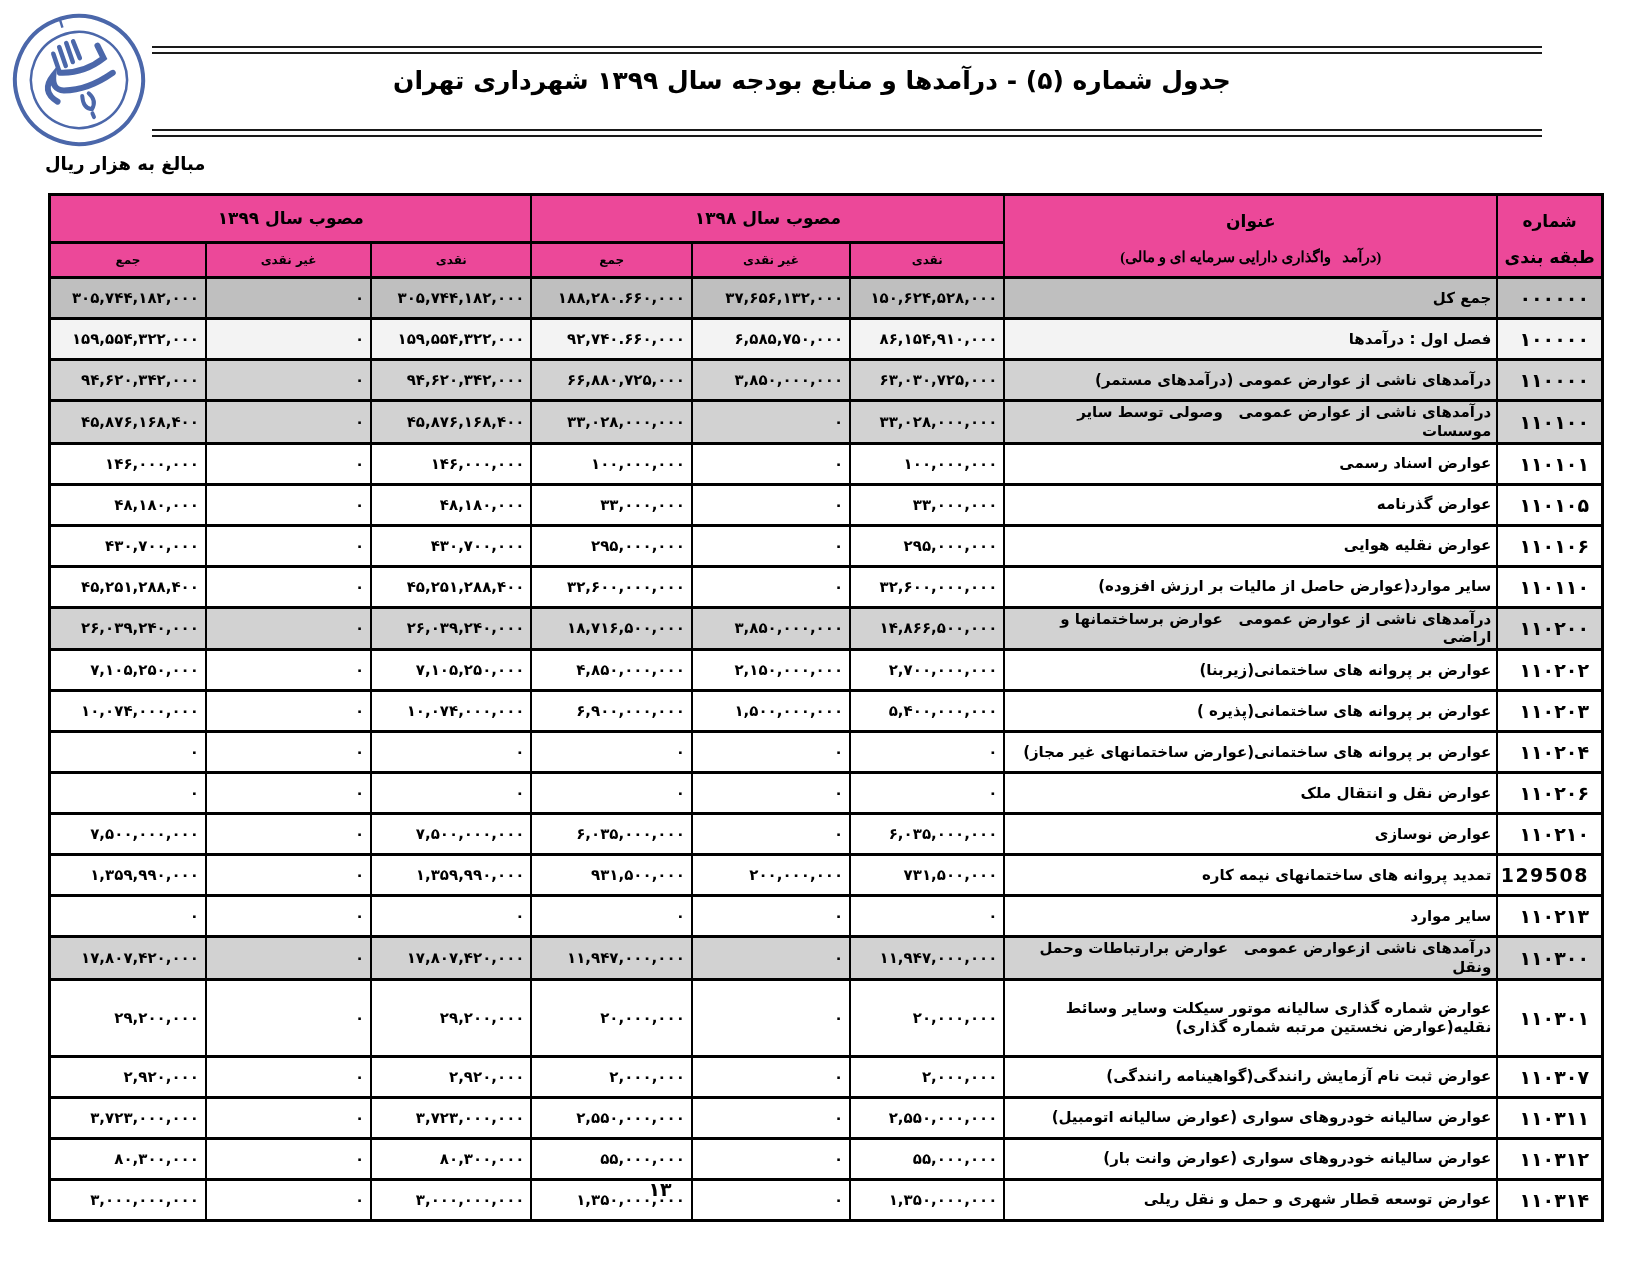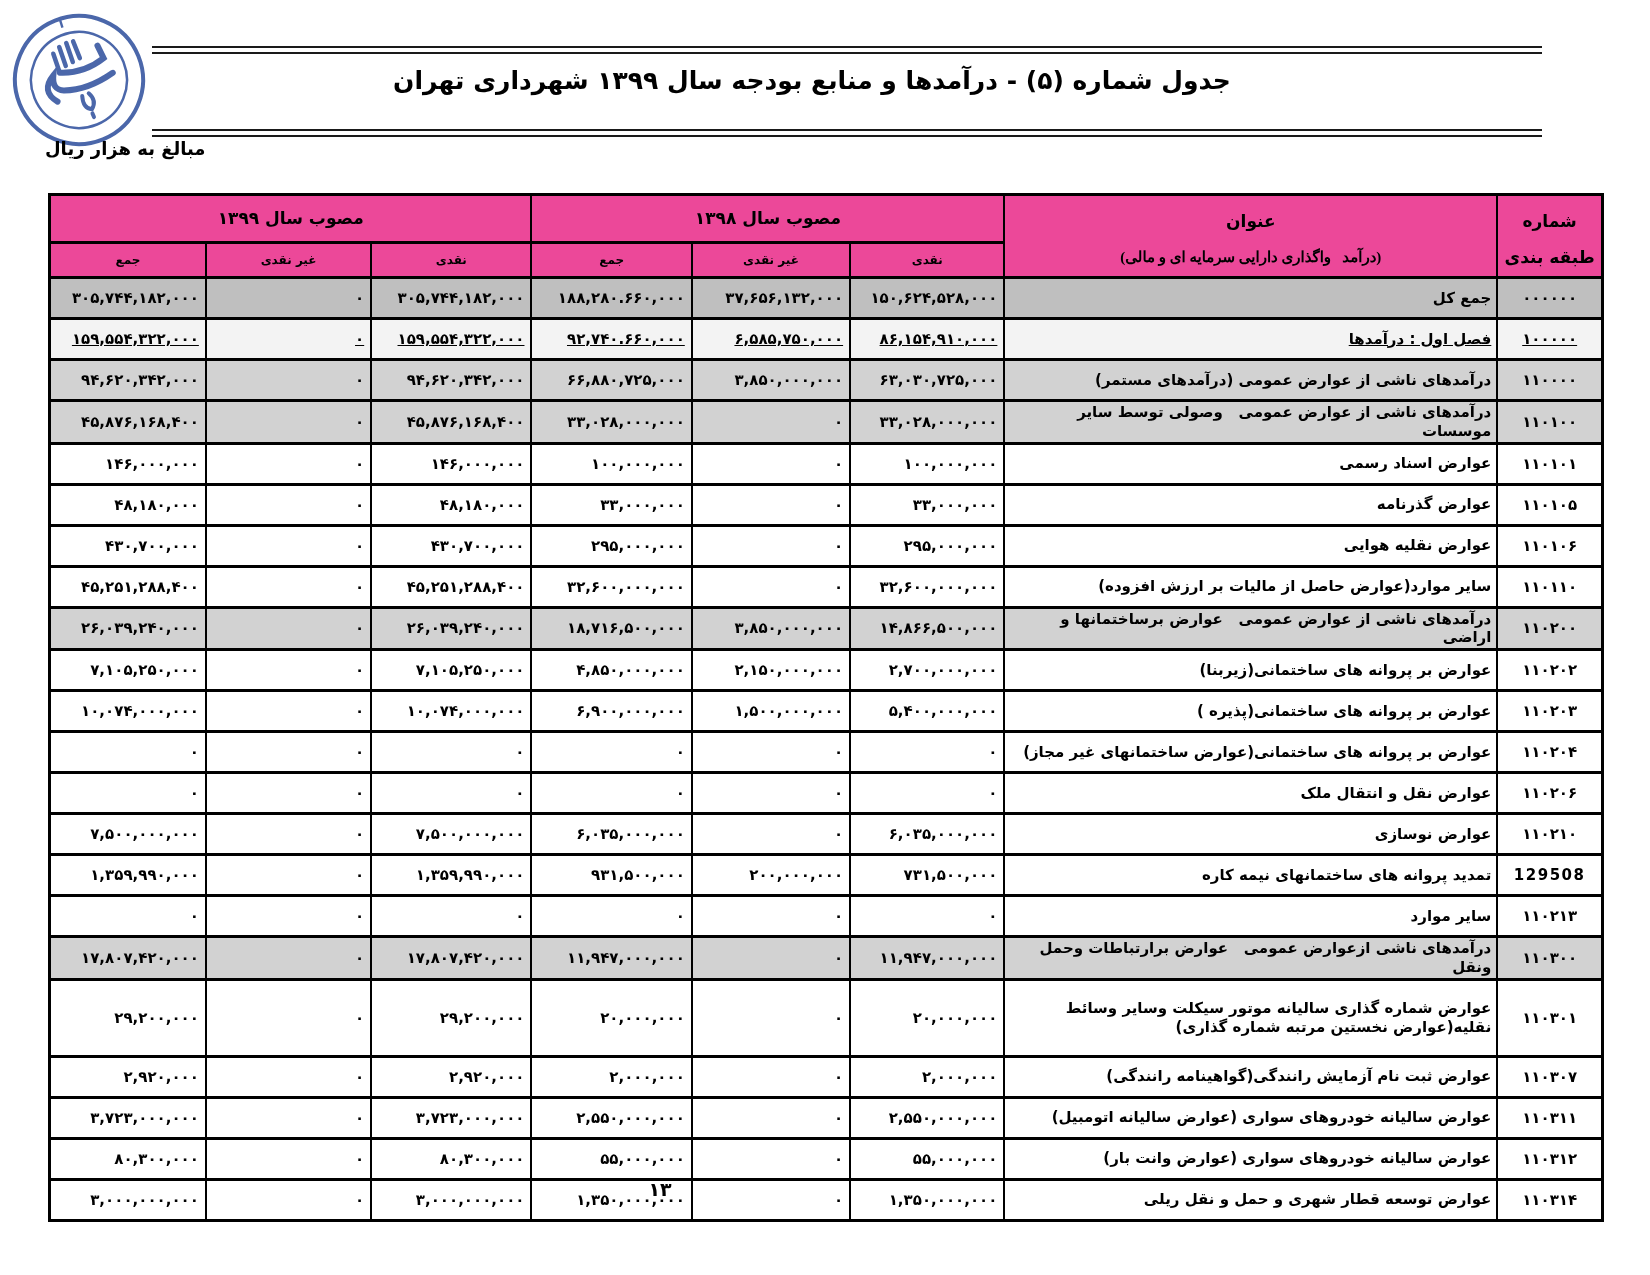--- a/index.html
+++ b/index.html
@@ -8,21 +8,21 @@
     font-family:"DejaVu Sans","Liberation Sans",sans-serif;color:#000;
     overflow:hidden;
   }
   
   .rule{position:absolute;left:152px;width:1390px;height:4px;
     border-top:2px solid #1a1a1a;border-bottom:2px solid #1a1a1a;}
   .rule.top{top:46px;}
   .rule.bottom{top:129px;}
   .doc-title{position:absolute;left:152px;top:66px;width:1320px;text-align:center;
     direction:rtl;font-size:25px;font-weight:bold;letter-spacing:0;}
-  .unit-note{position:absolute;left:45px;top:138px;direction:rtl;
+  .unit-note{position:absolute;left:45px;top:153px;direction:rtl;
     font-size:18px;font-weight:bold;}
   
   .stamp{position:absolute;left:6px;top:0px;}
   
   table.budget{
     position:absolute;left:48px;top:193px;width:1556px;
     border-collapse:collapse;table-layout:fixed;direction:rtl;
     border:3px solid #000;
   }
   table.budget th,table.budget td{
@@ -31,24 +31,24 @@
   }
   thead th{background:#ec4899;font-size:17px;text-align:center;padding:0;}
   .hdr-top{height:44px;line-height:44px;}
   .hdr-sub{height:32px;line-height:32px;font-size:12px;}
   .hdr-stack .l1{height:46px;line-height:50px;}
   .hdr-stack .l2{height:34px;line-height:30px;}
   .title-h .l2{font-size:15px;font-family:Liberation Serif, serif;}
   tbody td{height:36px;font-size:15px;background:#fff;padding:0 6px;}
   td.num{text-align:right;direction:rtl;letter-spacing:0.2px;font-size:15px;}
   td.title-cell{text-align:right;padding:1px 5px;line-height:1.25;}
-  td.code-cell{text-align:center;letter-spacing:1.5px;font-size:15px;padding:0 12px;}
+  td.code-cell{letter-spacing:1.5px;font-size:19px;padding:0 12px;}
   tr.grand td{background:#bfbfbf;}
   tr.section td{background:#d2d2d2;}
-  tr.chapter td{background:#f3f3f3;text-decoration:underline;}
+  tr.chapter td{background:#f3f3f3;}
   tr.tall td{height:72px;}
   
   .page-number{position:absolute;left:0;top:1178px;width:1320px;text-align:center;
     font-size:19px;font-weight:bold;}
 </style>
 </head>
 <body>
 
 <div class="stamp">
   <svg width="150" height="162" viewBox="0 0 150 162">

